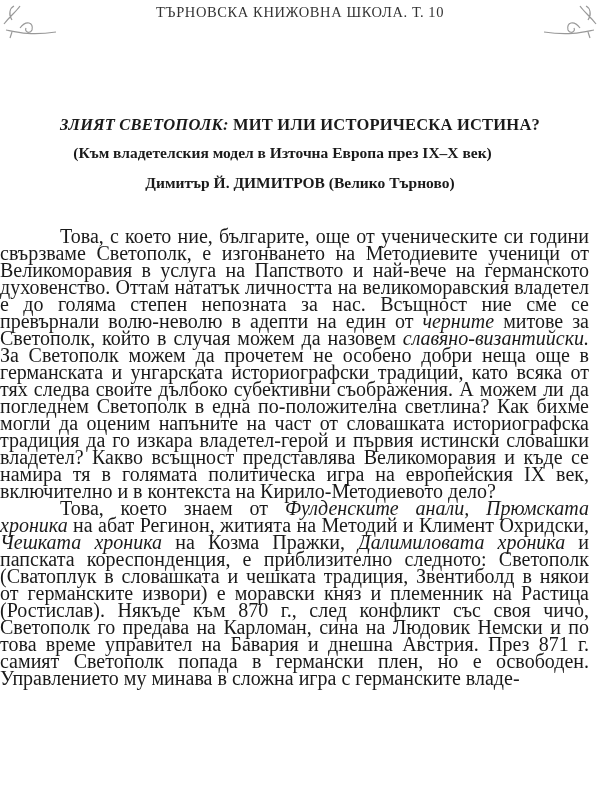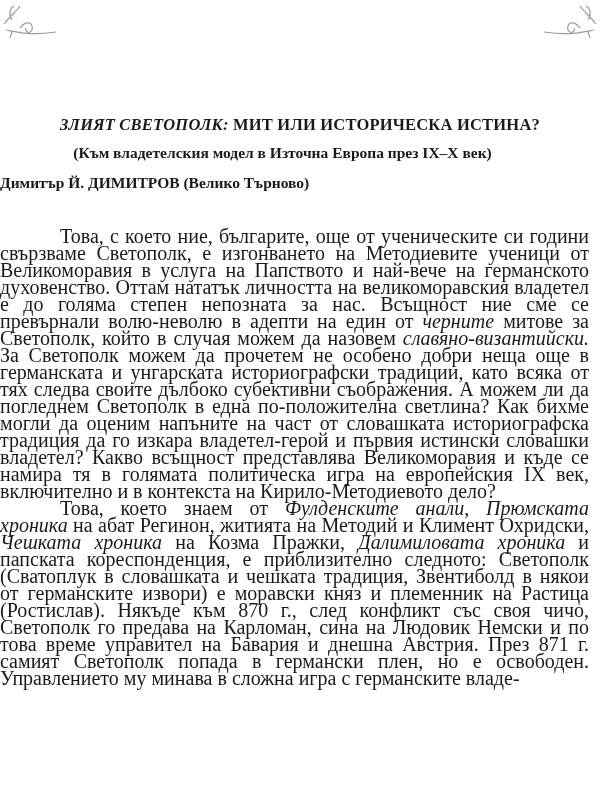--- a/index.html
+++ b/index.html
@@ -6,35 +6,36 @@
   body { width: 600px; height: 800px; overflow: hidden; position: relative; font-family: "Liberation Serif", "DejaVu Serif", serif; color: #1a1a1a; }
   .header { position: absolute; top: 2px; left: 0; width: 600px; height: 50px; }
   .header-line1 { position: absolute; top: 2px; left: 0; width: 600px; text-align: center; font-size: 14.5px; letter-spacing: 0.6px; color: #333; }
   .header-line2 { position: absolute; top: 17px; left: 0; width: 600px; text-align: center; font-size: 14.5px; color: #333; }
   .ornament { position: absolute; top: 0; width: 60px; height: 40px; }
   .ornament.left { left: 0; }
   .ornament.right { right: 0; transform: scaleX(-1); }
   .title { position: absolute; top: 115px; left: 0; width: 600px; text-align: center; font-size: 16.5px; font-weight: bold; letter-spacing: 0.2px; }
   .title i { font-style: italic; }
   .subtitle { position: absolute; top: 144px; left: 0; width: 565px; text-align: center; font-size: 15.5px; font-weight: bold; }
-  .author { position: absolute; top: 174px; left: 0; width: 600px; text-align: left; font-size: 15.5px; font-weight: bold; }
+  .author { position: absolute; top: 174px; left: 0; width: 600px; text-align: center; font-size: 15.5px; font-weight: bold; }
   .body-text { position: absolute; top: 228px; left: 0; width: 589px; font-size: 20px; line-height: 17px; text-align: justify; }
   .body-text p { margin: 0; text-indent: 60px; }
   .body-text i { font-style: italic; }
 </style>
 </head>
 <body>
 
 <div class="header">
   <svg class="ornament left" viewBox="0 0 60 40">
     <path d="M4 22 C10 14, 16 10, 20 4 M12 18 C8 12, 10 6, 14 4 M20 26 C26 18, 34 20, 32 28 C30 32, 24 30, 26 26 M6 28 C16 30, 30 34, 56 30 M10 36 L12 30" stroke="#999" stroke-width="1.2" fill="none"></path>
   </svg>
   <svg class="ornament right" viewBox="0 0 60 40">
     <path d="M4 22 C10 14, 16 10, 20 4 M12 18 C8 12, 10 6, 14 4 M20 26 C26 18, 34 20, 32 28 C30 32, 24 30, 26 26 M6 28 C16 30, 30 34, 56 30 M10 36 L12 30" stroke="#999" stroke-width="1.2" fill="none"></path>
   </svg>
+  <div class="header-line1">ТЪРНОВСКА КНИЖОВНА ШКОЛА. Т. 10</div>
 </div>
 
 <div class="title"><i>ЗЛИЯТ СВЕТОПОЛК:</i><span> МИТ ИЛИ ИСТОРИЧЕСКА ИСТИНА?</span></div>
 <div class="subtitle">(Към владетелския модел в Източна Европа през IX–X век)</div>
 <div class="author">Димитър Й. ДИМИТРОВ (Велико Търново)</div>
 
 <div class="body-text">
   <p><span>Това, с което ние, българите, още от ученическите си години свързваме Светополк, е изгонването на Методиевите ученици от Великоморавия в услуга на Папството и най-вече на германското духовенство. Оттам нататък личността на великоморавския владетел е до голяма степен непозната за нас. Всъщност ние сме се превърнали волю-неволю в адепти на един от </span><i>черните</i><span> митове за Светополк, който в случая можем да назовем </span><i>славяно-византийски.</i><span> За Светополк можем да прочетем не особено добри неща още в германската и унгарската историографски традиции, като всяка от тях следва своите дълбоко субективни съображения. А можем ли да погледнем Светополк в една по-положителна светлина? Как бихме могли да оценим напъните на част от словашката историографска традиция да го изкара владетел-герой и първия истински словашки владетел? Какво всъщност представлява Великоморавия и къде се намира тя в голямата политическа игра на европейския IX век, включително и в контекста на Кирило-Методиевото дело?</span></p>
   <p><span>Това, което знаем от </span><i>Фулденските анали, Прюмската хроника</i><span> на абат Регинон, житията на Методий и Климент Охридски, </span><i>Чешката хроника</i><span> на Козма Пражки, </span><i>Далимиловата хроника</i><span> и папската кореспонденция, е приблизително следното: Светополк (Сватоплук в словашката и чешката традиция, Звентиболд в някои от германските извори) е моравски княз и племенник на Растица (Ростислав). Някъде към 870 г., след конфликт със своя чичо, Светополк го предава на Карломан, сина на Людовик Немски и по това време управител на Бавария и днешна Австрия. През 871 г. самият Светополк попада в германски плен, но е освободен. Управлението му минава в сложна игра с германските владе-</span></p>
 </div>

